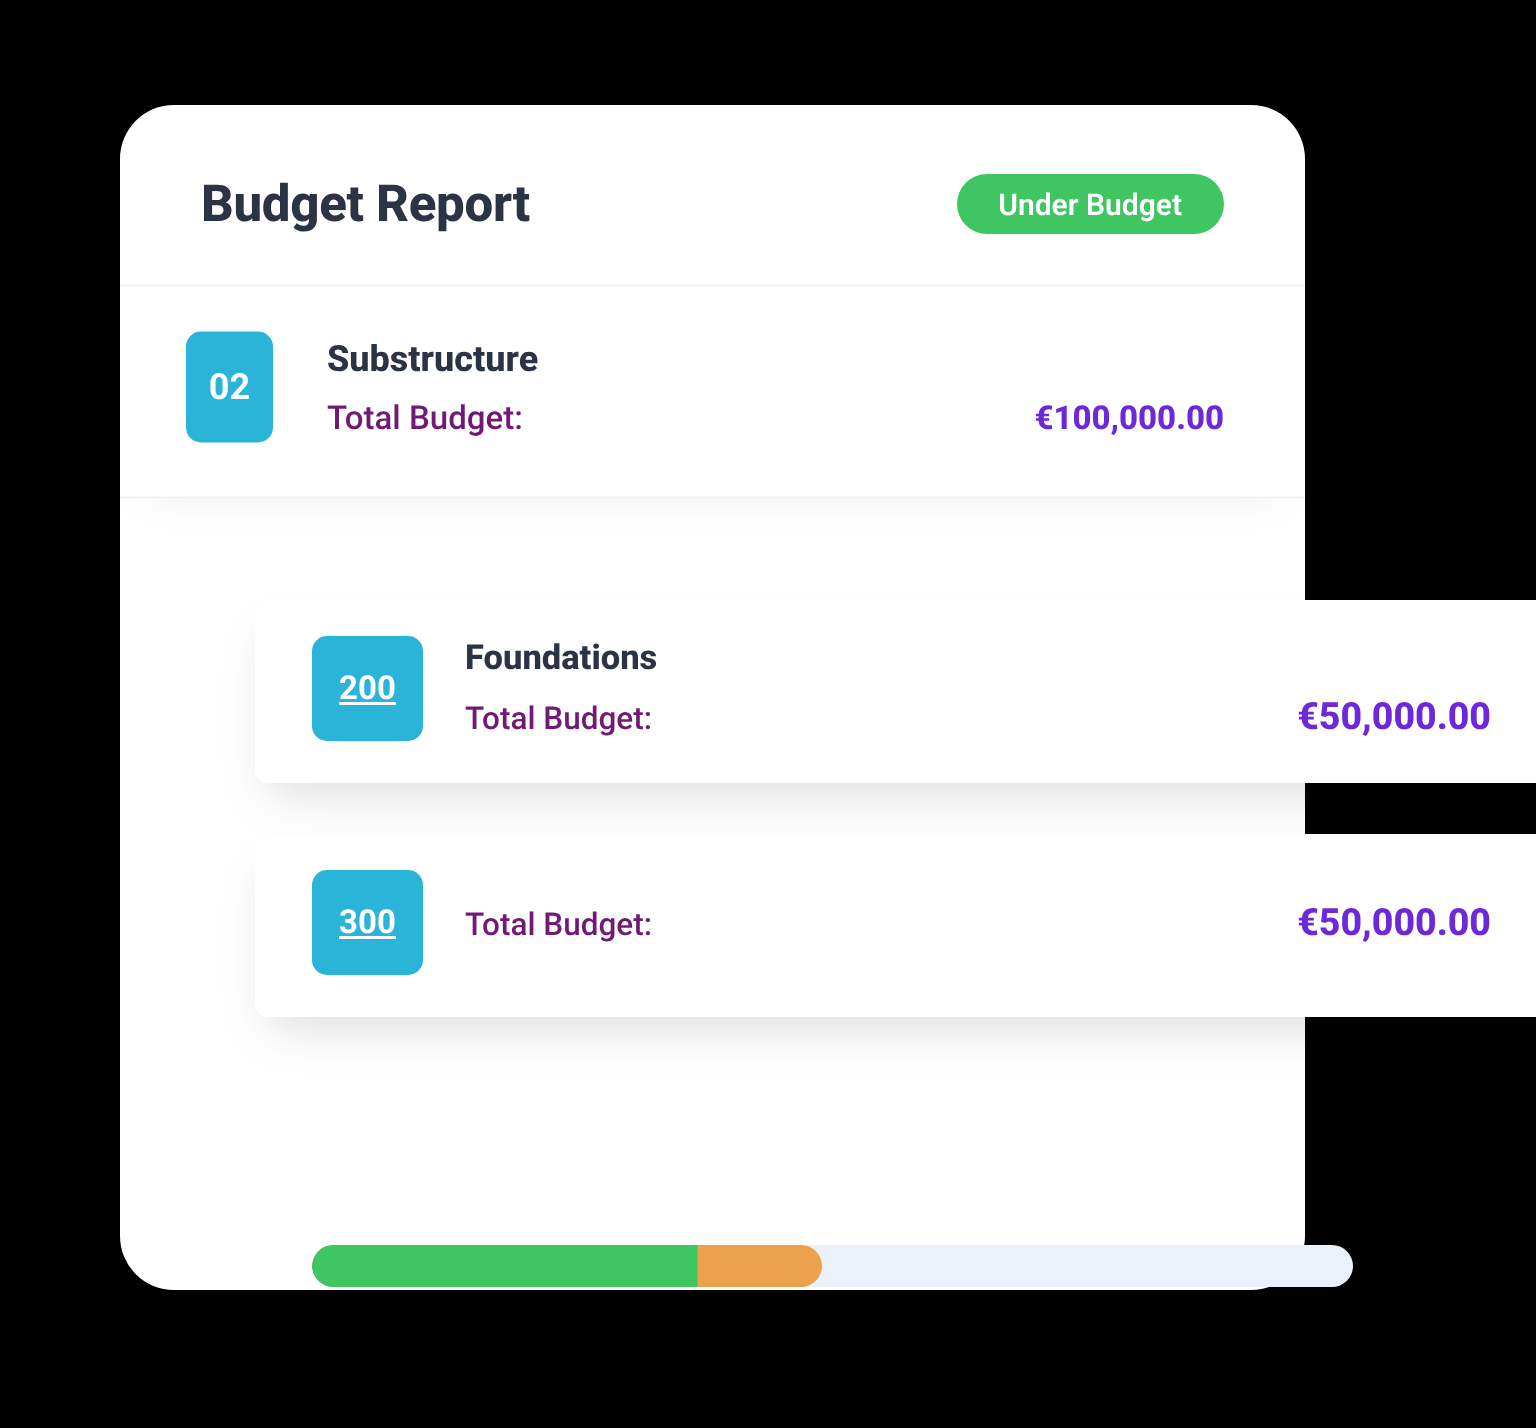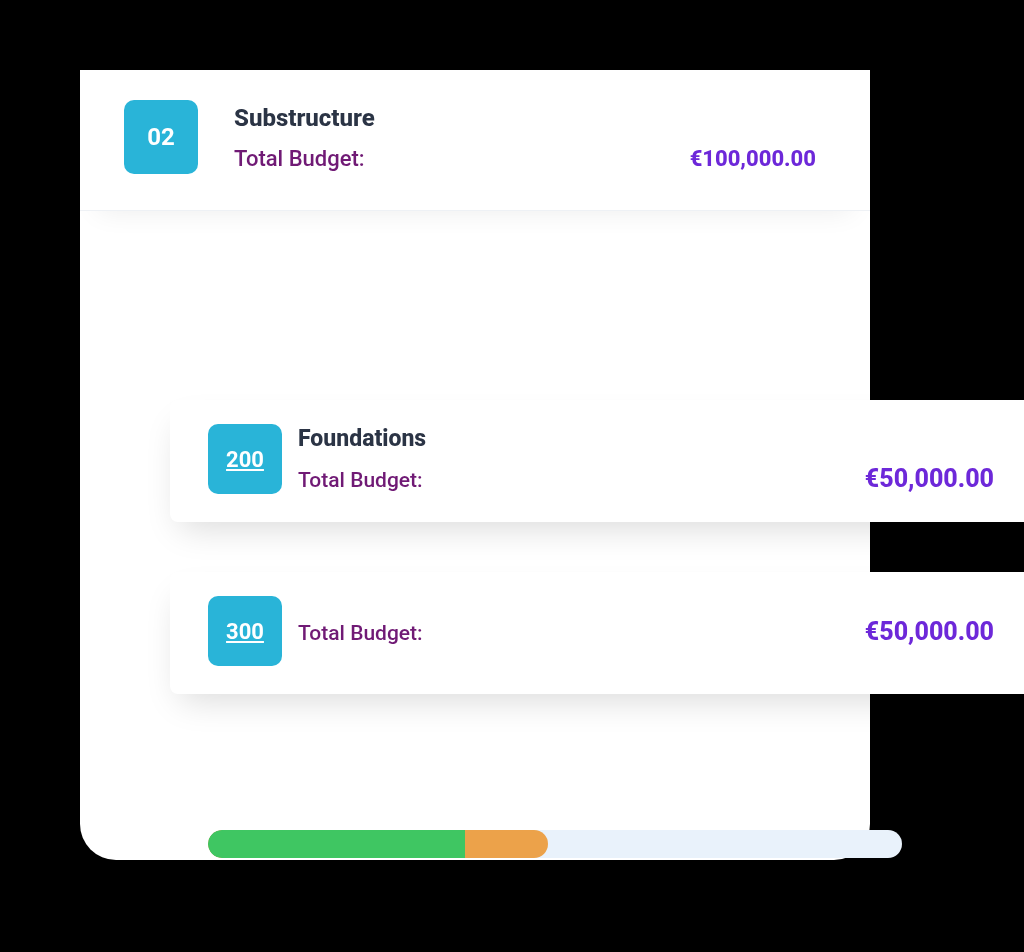--- a/index.html
+++ b/index.html
@@ -51,21 +51,21 @@
     display: flex;
     align-items: center;
     padding: 30px 54px 36px 44px;
     border-bottom: 1px solid #eef1f5;
     box-shadow: 0 18px 26px -18px rgba(0,0,0,0.08);
     background: #fff;
     position: relative;
     z-index: 1;
   }
   .code-box {
-    width: 74px;
+    width: 58px;
     height: 74px;
     background: #29b4d8;
     color: #fff;
     border-radius: 10px;
     display: flex;
     align-items: center;
     justify-content: center;
     font-size: 24px;
     font-weight: 700;
     flex: 0 0 auto;
@@ -109,27 +109,27 @@
     padding: 24px 30px 28px 38px;
     display: flex;
     align-items: center;
   }
   .sub-card .code-box {
     width: 74px;
     height: 70px;
     font-size: 22px;
     text-decoration: underline;
   }
-  .sub-card .section-info { margin-left: 16px; gap: 12px; }
+  .sub-card .section-info { margin-left: 28px; gap: 12px; }
   .sub-card .section-name { font-size: 23px; }
   .sub-card .budget-label { font-size: 21px; }
   .sub-card .budget-value { font-size: 25px; }
 
   .sub1 { top: 400px; }
-  .sub2 { top: 572px; justify-content: center; }
+  .sub2 { top: 556px; justify-content: center; }
 
   
   .progress {
     position: absolute;
     left: 128px;
     top: 760px;
     width: 694px;
     height: 28px;
     background: #e9f2fb;
     border-radius: 999px;
@@ -148,20 +148,24 @@
     background: #eca24a;
     border-radius: 999px;
     z-index: 1;
   }
 </style>
 </head>
 <body>
 
 <div class="card">
 
+  <div class="header">
+    <div class="title">Budget Report</div>
+    <div class="badge">Under Budget</div>
+  </div>
 
   <div class="section-row">
     <div class="code-box">02</div>
     <div class="section-info">
       <div class="section-name">Substructure</div>
       <div class="budget-line">
         <span class="budget-label">Total Budget:</span>
         <span class="budget-value">€100,000.00</span>
       </div>
     </div>

